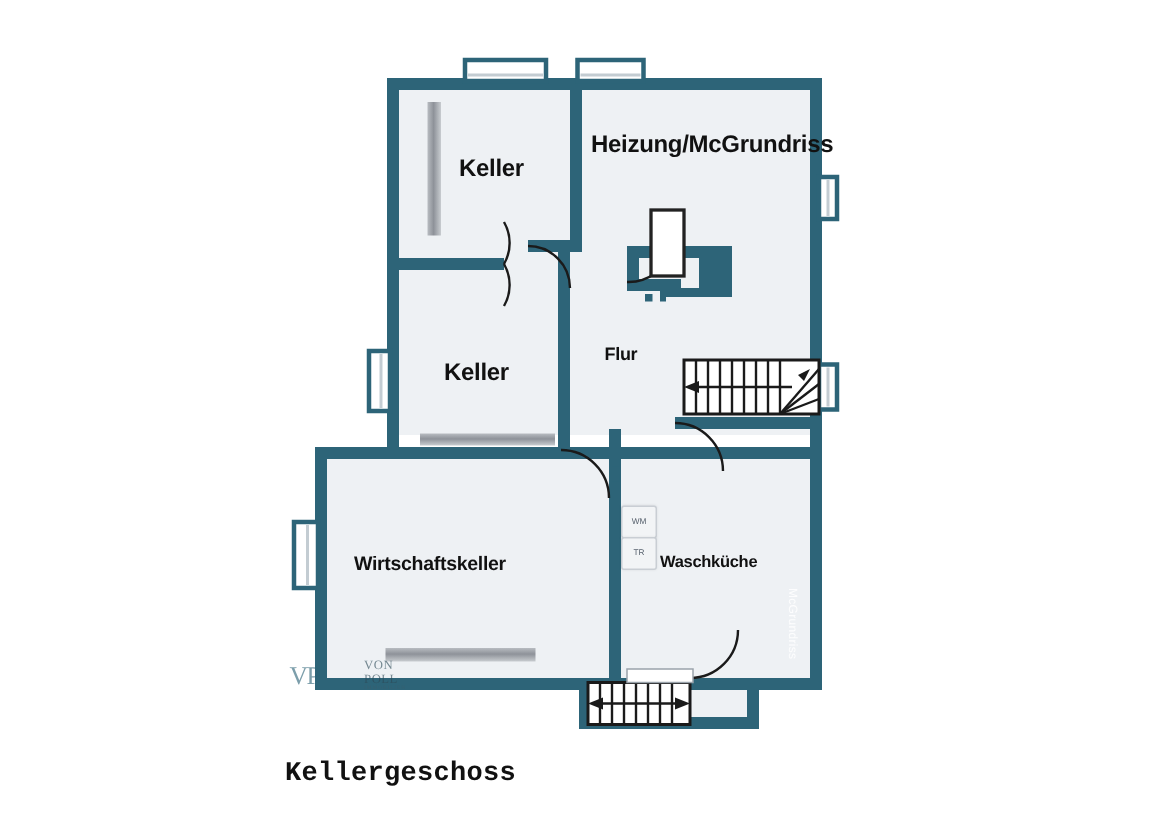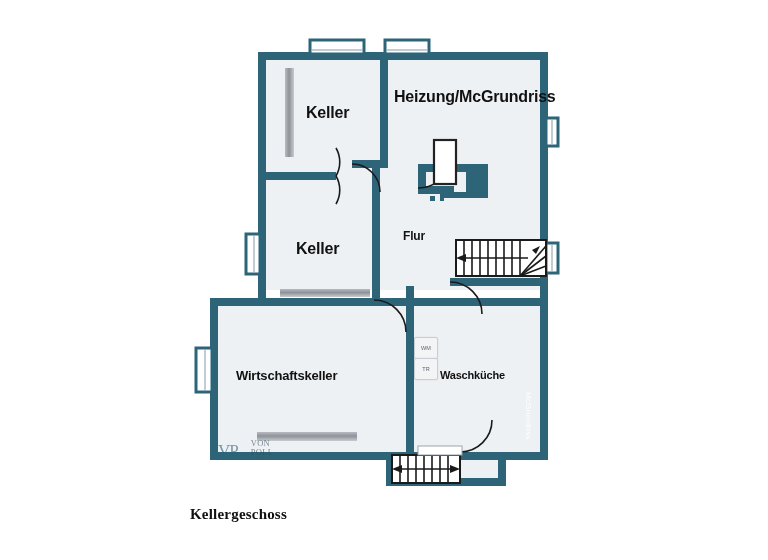--- a/index.html
+++ b/index.html
@@ -25,22 +25,22 @@
   }
   #lbl-keller-top{ left:306px; top:105px; font-size:16px; }
   #lbl-heizung   { left:394px; top:89px;  font-size:16px; }
   #lbl-keller-bot{ left:296px; top:241px; font-size:16px; }
   #lbl-flur      { left:403px; top:230px; font-size:12px; }
   #lbl-wirtschaft{ left:236px; top:369px; font-size:13px; }
   #lbl-wasch     { left:440px; top:370px; font-size:11px; }
 
   #floor-title{
     position:absolute;left:190px;top:506px;
-    font-family:Liberation Serif, serif;
-    font-weight:bold;font-size:15px;color:#111111;
+    font-family:Liberation Mono, monospace;
+    font-weight:bold;font-size:18px;color:#111111;
     letter-spacing:0.2px;
   }
 
   
   .appliance{
     position:absolute;
     background:#f2f4f6;
     border:1px solid #c9ced4;
     border-radius:2px;
     font-size:5.5px;
@@ -63,24 +63,24 @@
     font-size:8px;
     color:#ffffff;
     opacity:0.92;
     letter-spacing:0.2px;
     white-space:nowrap;
   }
 
   
   #vp-logo{
     position:absolute;
-    left:218px; top:440px;
+    left:193px; top:440px;
     width:76px; height:20px;
     opacity:0.62;
-    display:flex;align-items:center;
+    display:flex;align-items:center;gap:17px;
   }
   #vp-logo .vp-mark{
     font-family:"Liberation Serif", serif;
     font-size:17px;
     color:#2d6478;
     font-weight:normal;
     line-height:1;
     letter-spacing:-1px;
   }
   #vp-logo .vp-txt{

